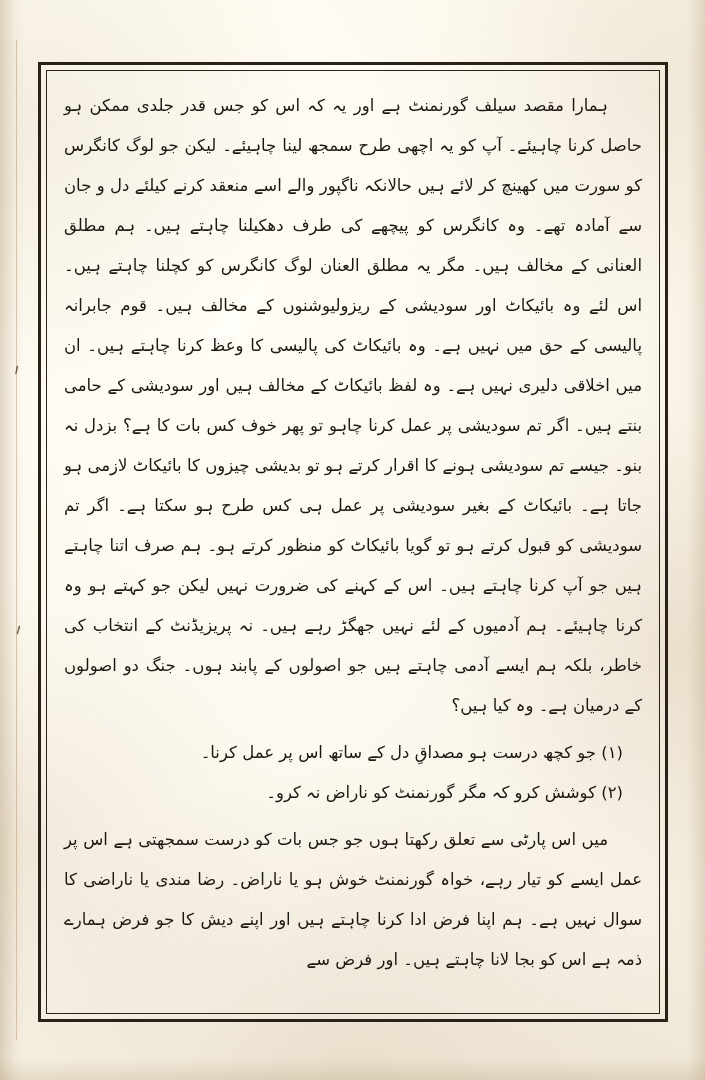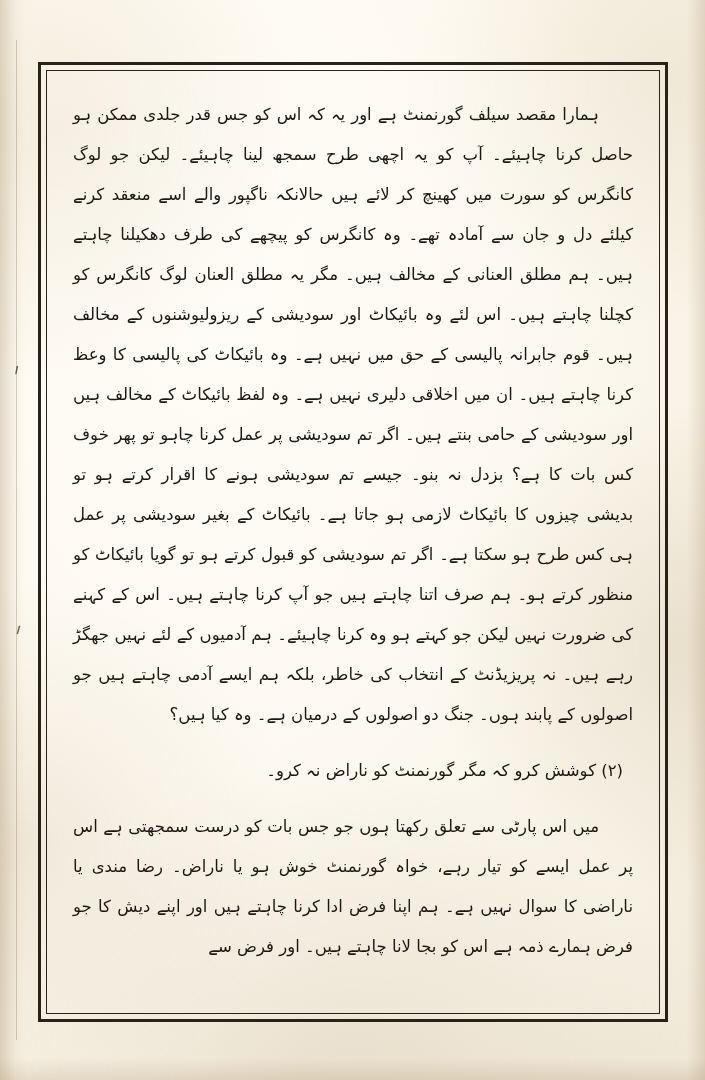--- a/index.html
+++ b/index.html
@@ -101,21 +101,21 @@
     text-align: justify;
     text-align-last: right;
     color: #1d1711;
     font-family: "DejaVu Sans", sans-serif;
     font-size: 16.5px;
     line-height: 40px;
     overflow: hidden;
   }
 
   .para {
-    margin: 16px;
+    margin: 7px;
     padding: 0;
   }
   .para.indent {
     text-indent: 34px;
   }
   .numbered {
     margin: 0;
     padding: 0 26px 0 0;
     text-align: center;
   }
@@ -157,20 +157,21 @@
 
 
   <div class="margin-mark mk1">؍</div>
   <div class="margin-mark mk2">؍</div>
 
   <div class="frame-outer">
     <div class="frame-inner"></div>
 
     <div class="text-block">
       <p class="para indent">ہمارا مقصد سیلف گورنمنٹ ہے اور یہ کہ اس کو جس قدر جلدی ممکن ہو حاصل کرنا چاہیئے۔ آپ کو یہ اچھی طرح سمجھ لینا چاہیئے۔ لیکن جو لوگ کانگرس کو سورت میں کھینچ کر لائے ہیں حالانکہ ناگپور والے اسے منعقد کرنے کیلئے دل و جان سے آمادہ تھے۔ وہ کانگرس کو پیچھے کی طرف دھکیلنا چاہتے ہیں۔ ہم مطلق العنانی کے مخالف ہیں۔ مگر یہ مطلق العنان لوگ کانگرس کو کچلنا چاہتے ہیں۔ اس لئے وہ بائیکاٹ اور سودیشی کے ریزولیوشنوں کے مخالف ہیں۔ قوم جابرانہ پالیسی کے حق میں نہیں ہے۔ وہ بائیکاٹ کی پالیسی کا وعظ کرنا چاہتے ہیں۔ ان میں اخلاقی دلیری نہیں ہے۔ وہ لفظ بائیکاٹ کے مخالف ہیں اور سودیشی کے حامی بنتے ہیں۔ اگر تم سودیشی پر عمل کرنا چاہو تو پھر خوف کس بات کا ہے؟ بزدل نہ بنو۔ جیسے تم سودیشی ہونے کا اقرار کرتے ہو تو بدیشی چیزوں کا بائیکاٹ لازمی ہو جاتا ہے۔ بائیکاٹ کے بغیر سودیشی پر عمل ہی کس طرح ہو سکتا ہے۔ اگر تم سودیشی کو قبول کرتے ہو تو گویا بائیکاٹ کو منظور کرتے ہو۔ ہم صرف اتنا چاہتے ہیں جو آپ کرنا چاہتے ہیں۔ اس کے کہنے کی ضرورت نہیں لیکن جو کہتے ہو وہ کرنا چاہیئے۔ ہم آدمیوں کے لئے نہیں جھگڑ رہے ہیں۔ نہ پریزیڈنٹ کے انتخاب کی خاطر، بلکہ ہم ایسے آدمی چاہتے ہیں جو اصولوں کے پابند ہوں۔ جنگ دو اصولوں کے درمیان ہے۔ وہ کیا ہیں؟</p>
+      <p class="numbered">(۱) جو کچھ درست ہو مصداقِ دل کے ساتھ اس پر عمل کرنا۔</p>
       <p class="numbered">(۲) کوشش کرو کہ مگر گورنمنٹ کو ناراض نہ کرو۔</p>
       <p class="para indent">میں اس پارٹی سے تعلق رکھتا ہوں جو جس بات کو درست سمجھتی ہے اس پر عمل ایسے کو تیار رہے، خواہ گورنمنٹ خوش ہو یا ناراض۔ رضا مندی یا ناراضی کا سوال نہیں ہے۔ ہم اپنا فرض ادا کرنا چاہتے ہیں اور اپنے دیش کا جو فرض ہمارے ذمہ ہے اس کو بجا لانا چاہتے ہیں۔ اور فرض سے</p>
     </div>
   </div>
 
   <div class="edge-shadow-right"></div>
   <div class="edge-shadow-bottom"></div>
 </div>
 
 </body></html>

